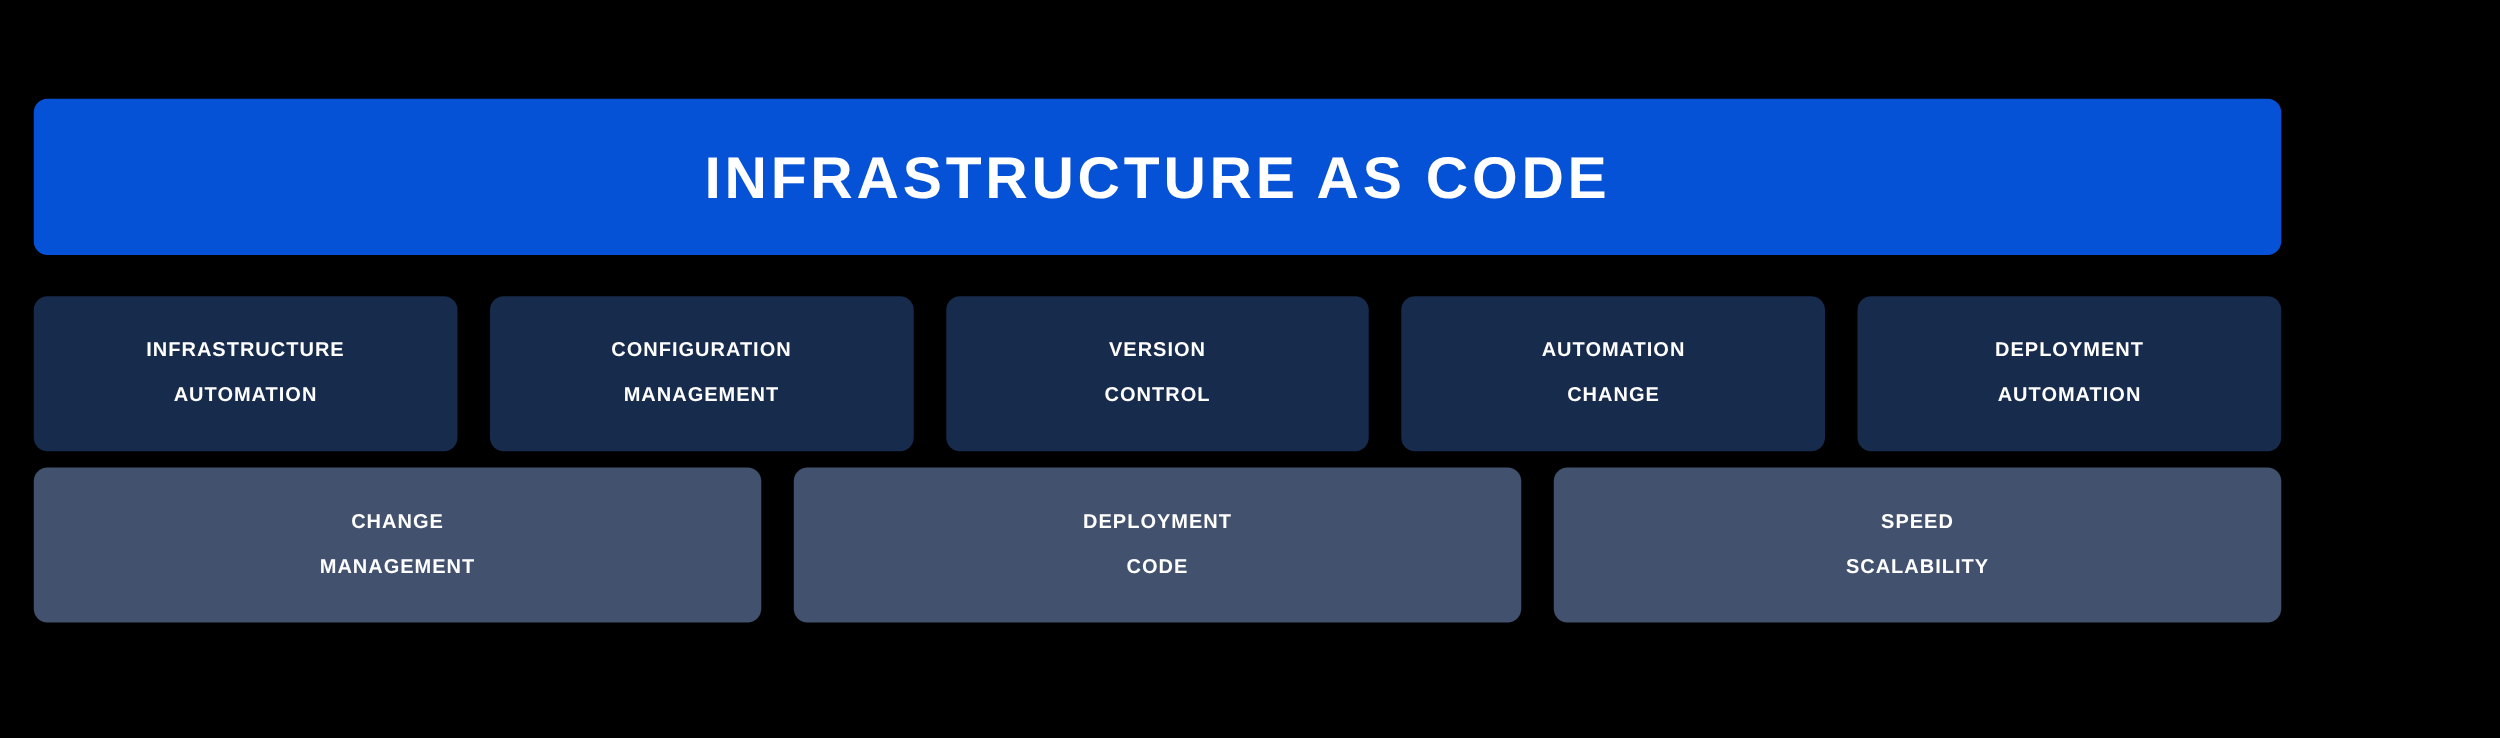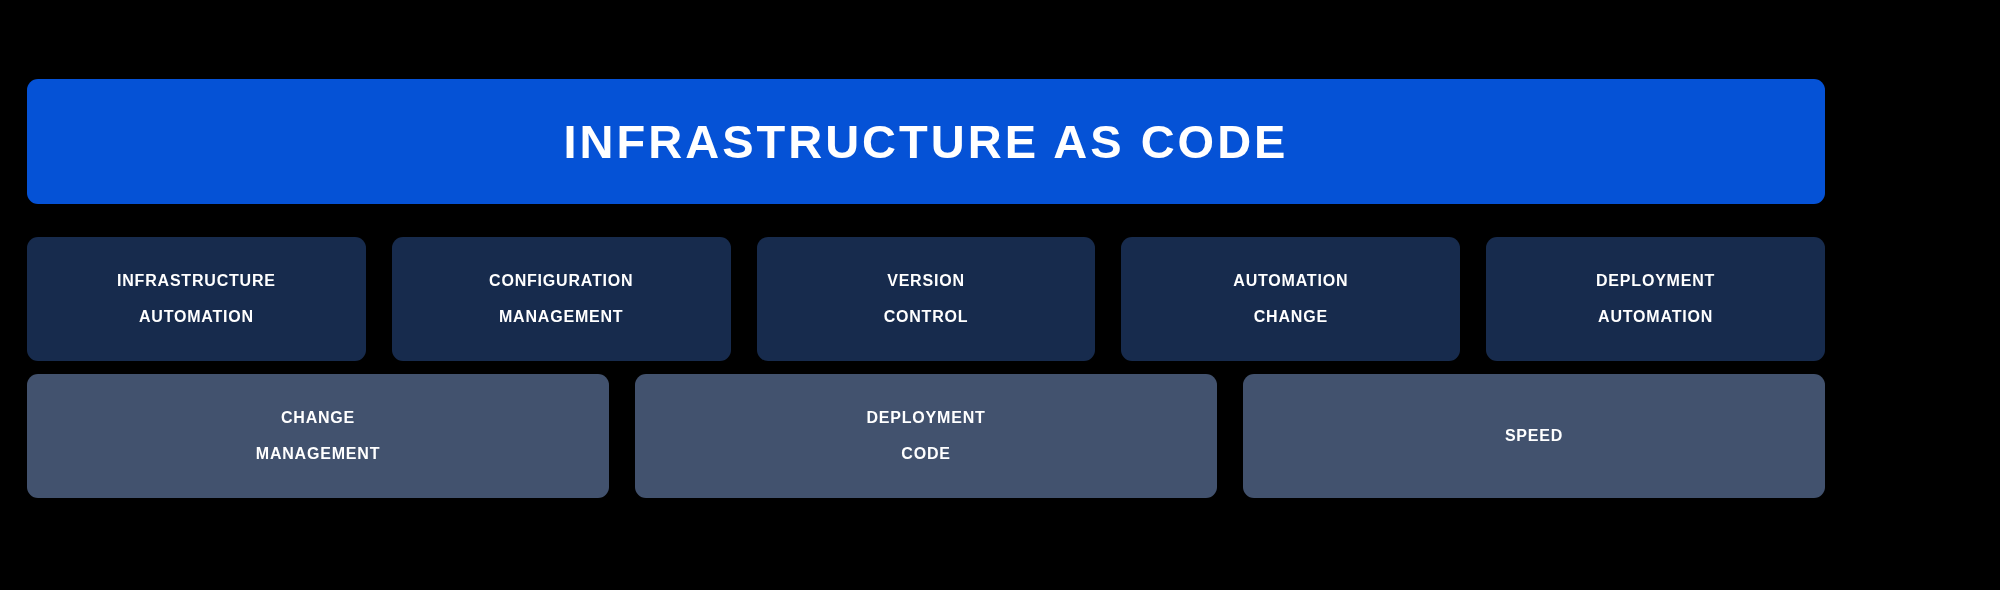--- a/index.html
+++ b/index.html
@@ -107,16 +107,17 @@
     <div class="box">
       <span>CHANGE</span>
       <span>MANAGEMENT</span>
     </div>
     <div class="box">
       <span>DEPLOYMENT</span>
       <span>CODE</span>
     </div>
     <div class="box">
       <span>SPEED</span>
+      <span>SCALABILITY</span>
     </div>
   </div>
 
 </div>
 
 </body></html>

